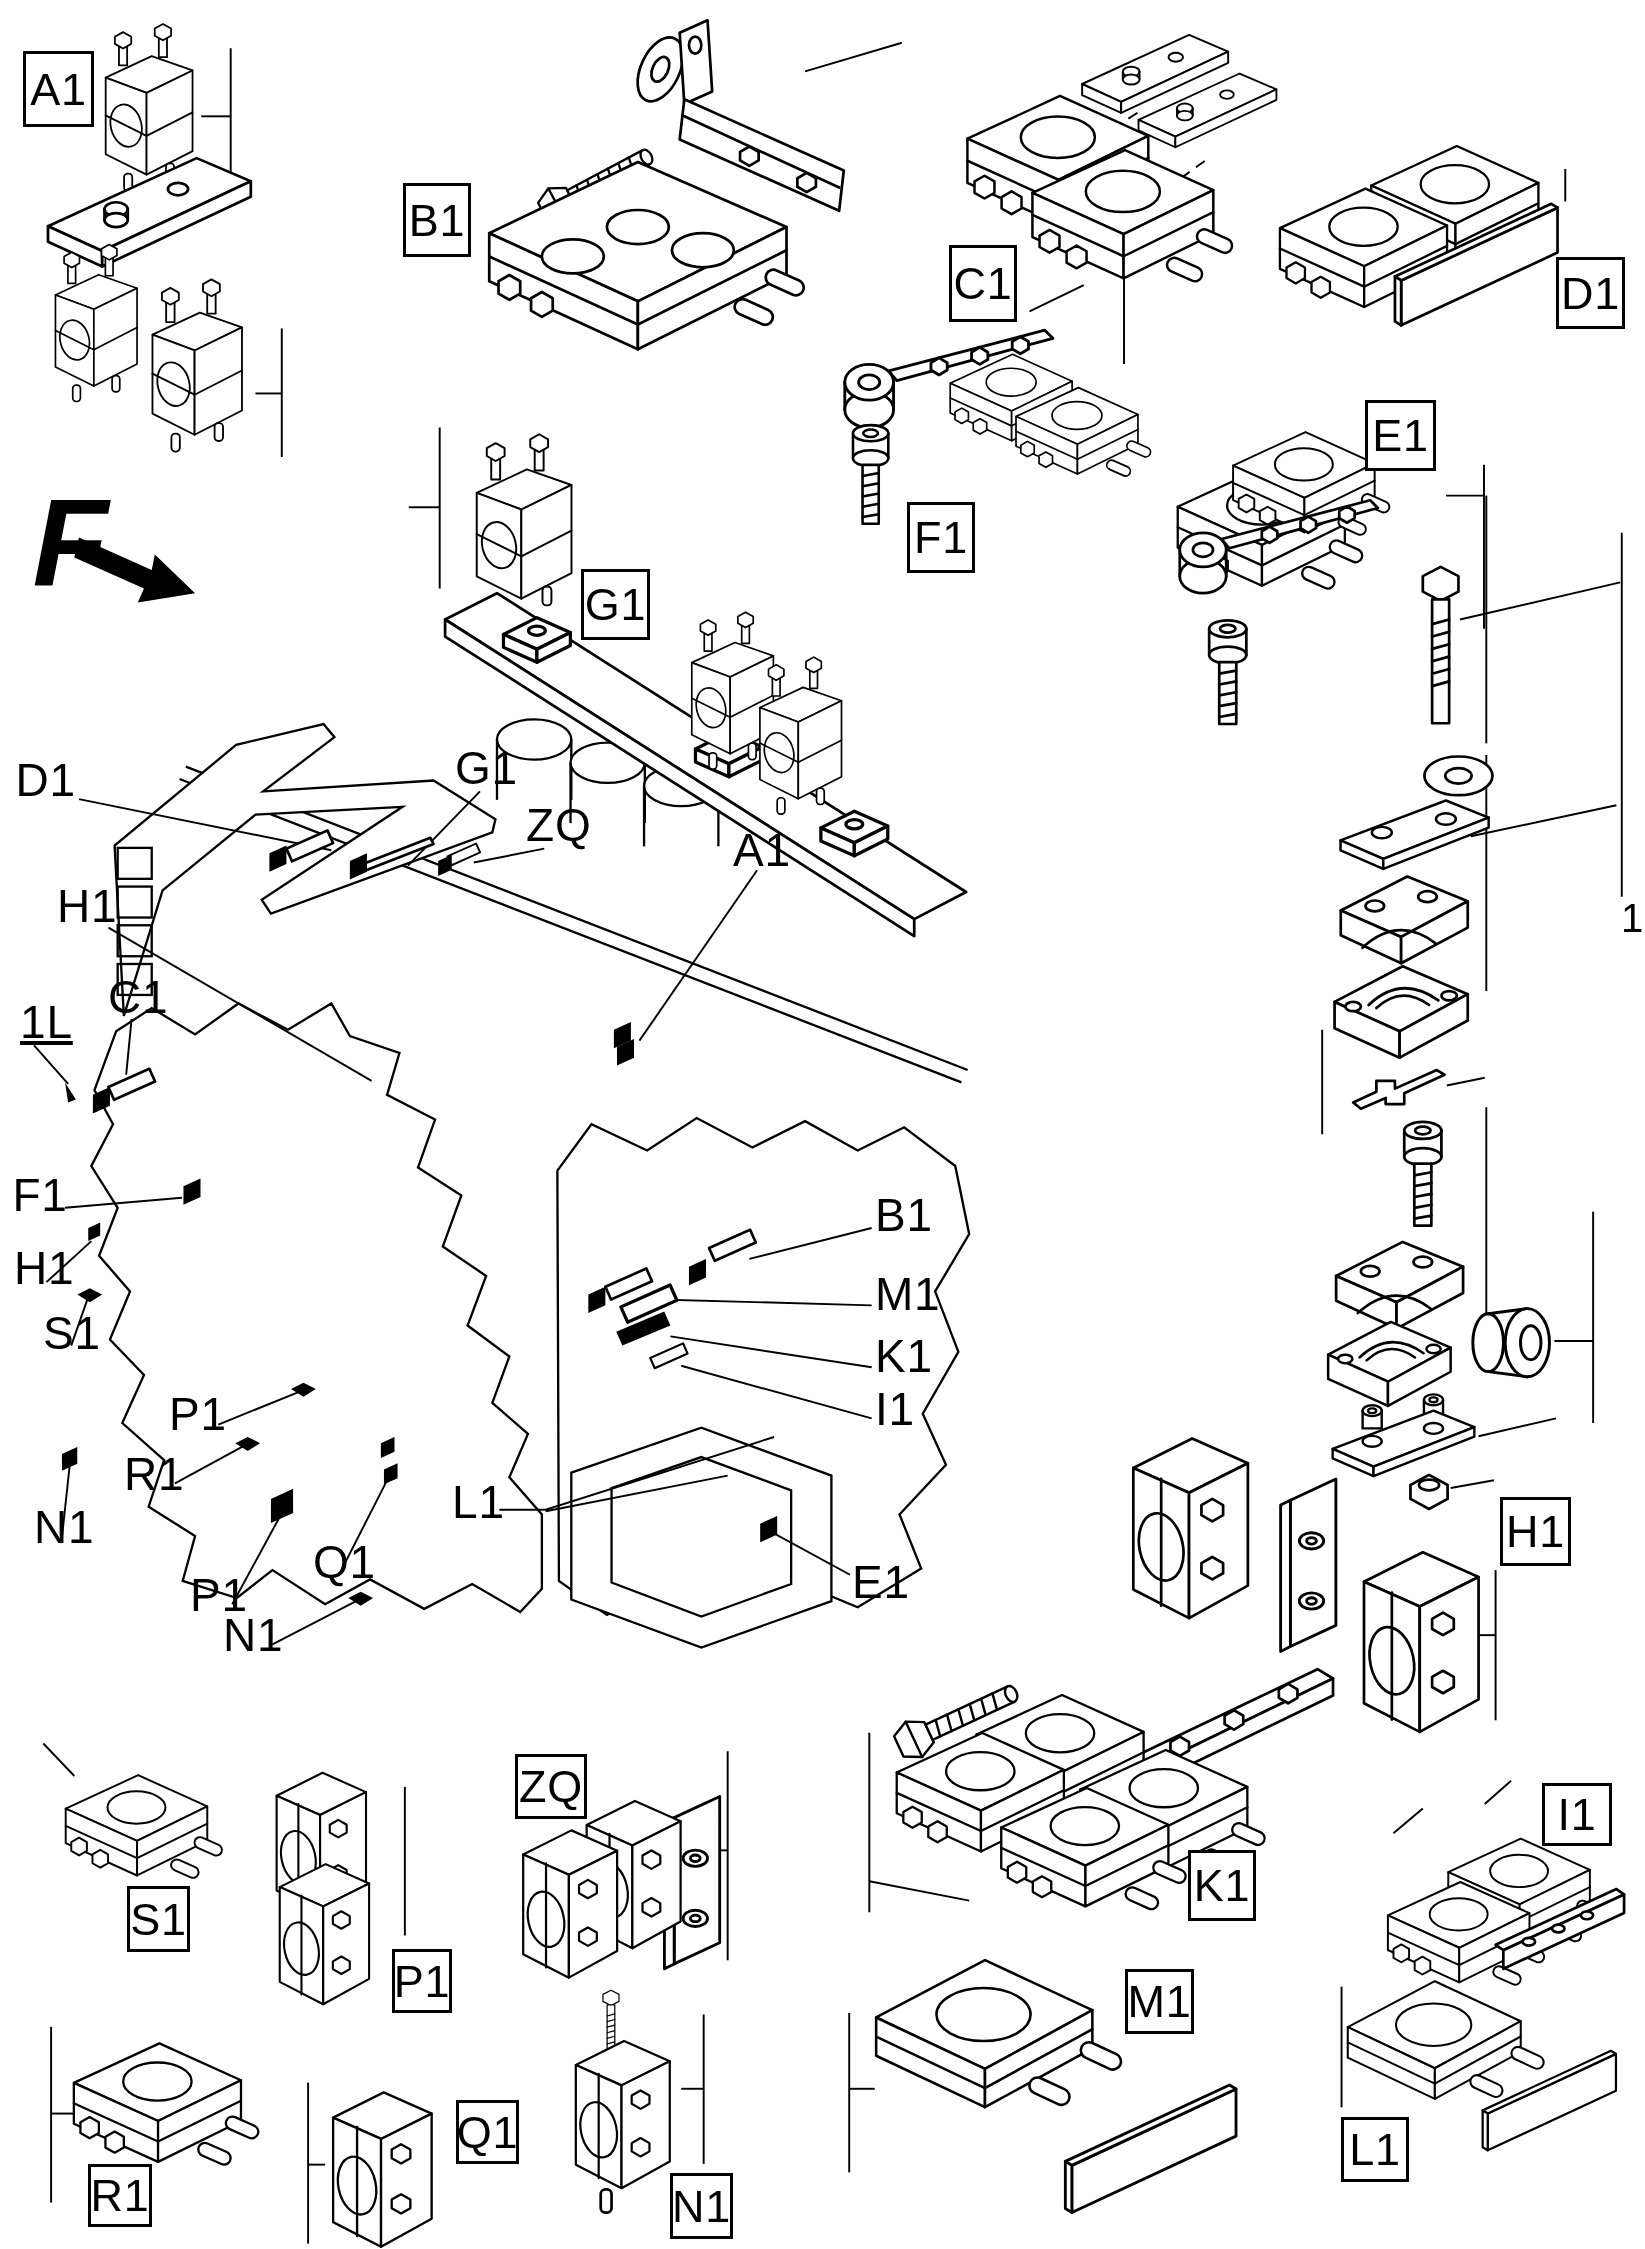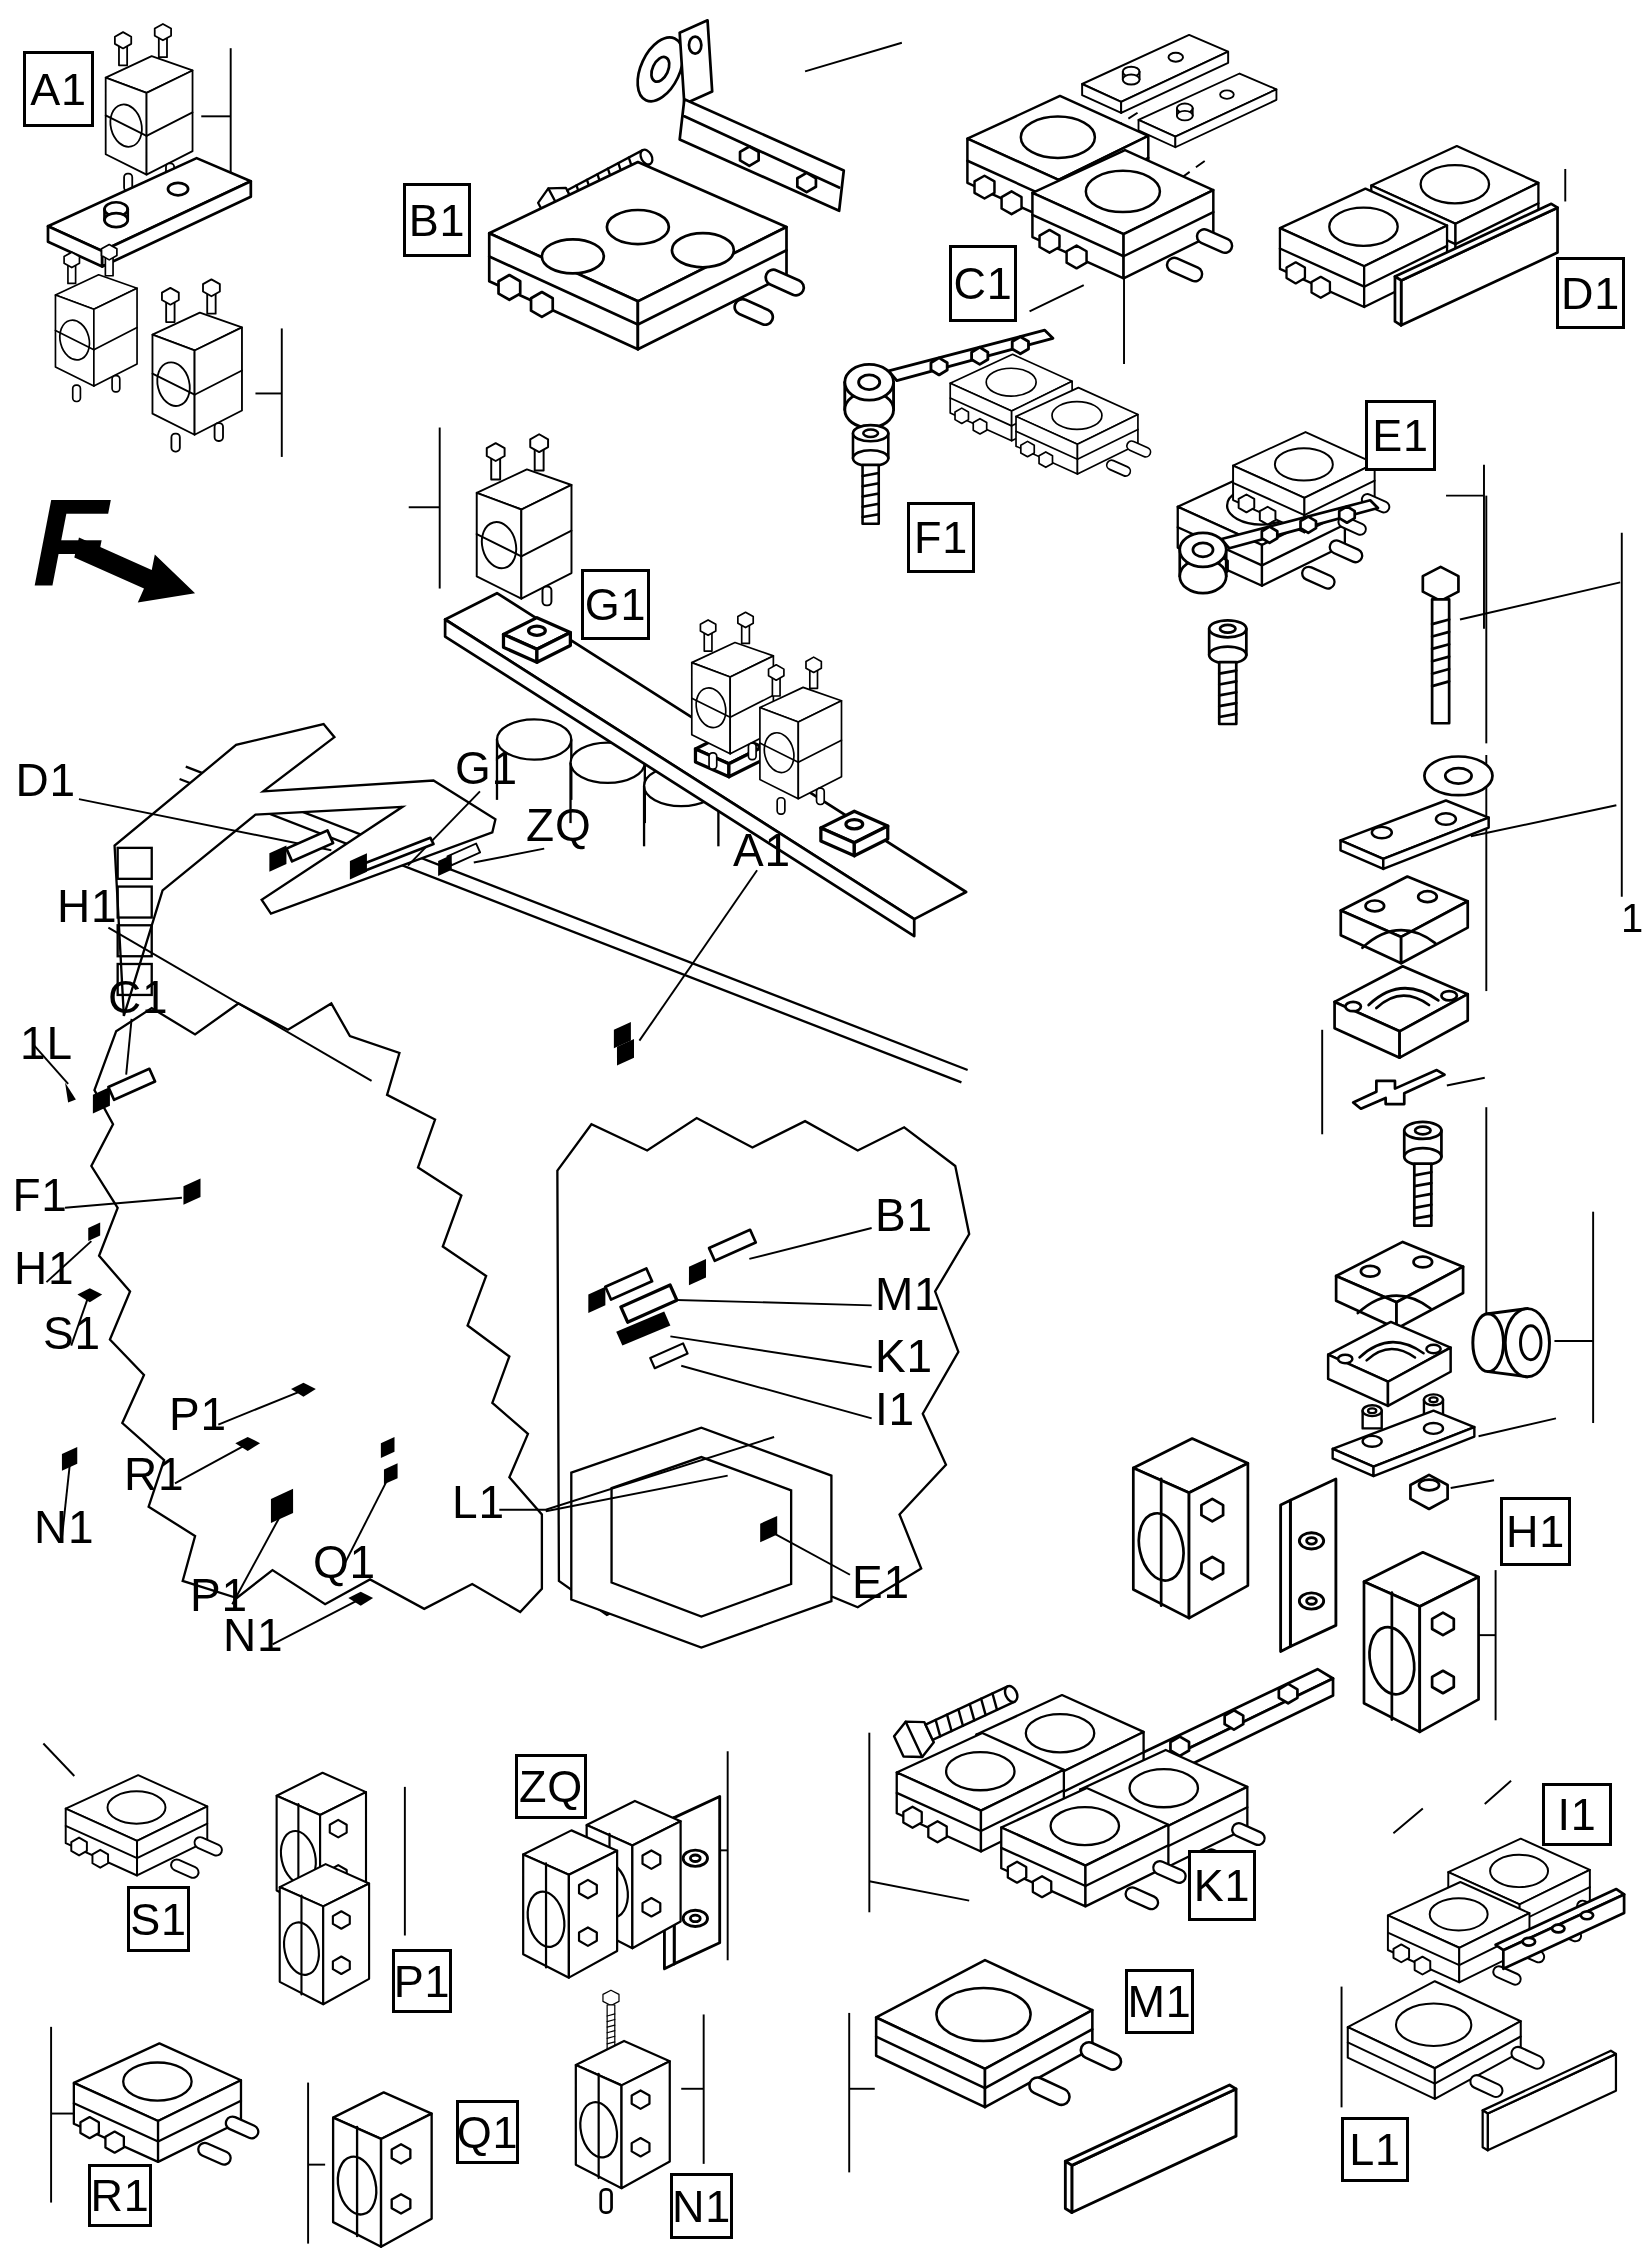--- a/index.html
+++ b/index.html
@@ -589,21 +589,21 @@
 <div class="lbl-box" style="left:515px;top:1754px;width:66px;height:59px;">
       <span>ZQ</span>
     </div>
 
 <div class="callout" style="left:15.5px;top:757px;">D1</div>
 <div class="callout" style="left:455px;top:745px;">G1</div>
 <div class="callout" style="left:526px;top:802px;">ZQ</div>
 <div class="callout" style="left:733px;top:827px;">A1</div>
 <div class="callout" style="left:57px;top:883px;">H1</div>
 <div class="callout" style="left:108px;top:974px;">C1</div>
-<div class="callout" style="left:20px;top:1020px;">1L</div>
+<div class="callout" style="left:20px;top:999px;text-decoration:underline;">1L</div>
 <div class="callout" style="left:12.4px;top:1172px;">F1</div>
 <div class="callout" style="left:14px;top:1245px;">H1</div>
 <div class="callout" style="left:43px;top:1310px;">S1</div>
 <div class="callout" style="left:169px;top:1391px;">P1</div>
 <div class="callout" style="left:124px;top:1451px;">R1</div>
 <div class="callout" style="left:34px;top:1504px;">N1</div>
 <div class="callout" style="left:190px;top:1572px;">P1</div>
 <div class="callout" style="left:313px;top:1539px;">Q1</div>
 <div class="callout" style="left:223px;top:1612px;">N1</div>
 <div class="callout" style="left:452px;top:1479px;">L1</div>

